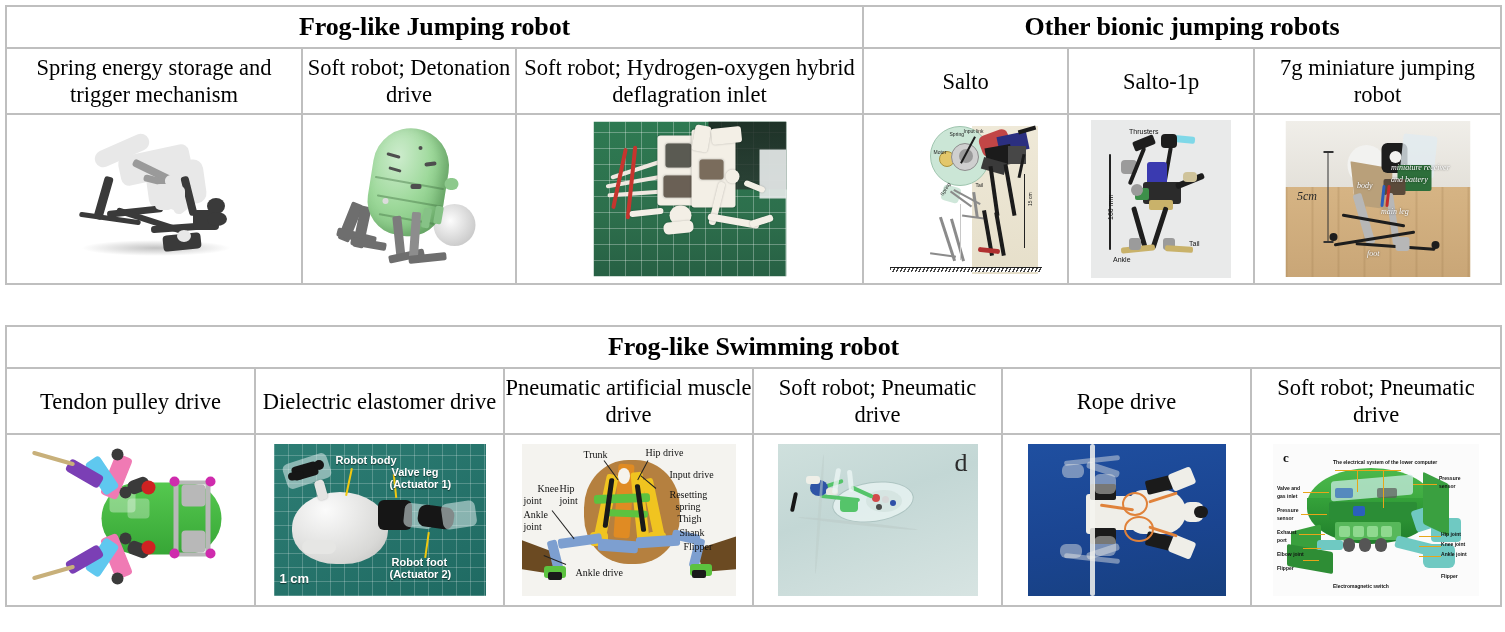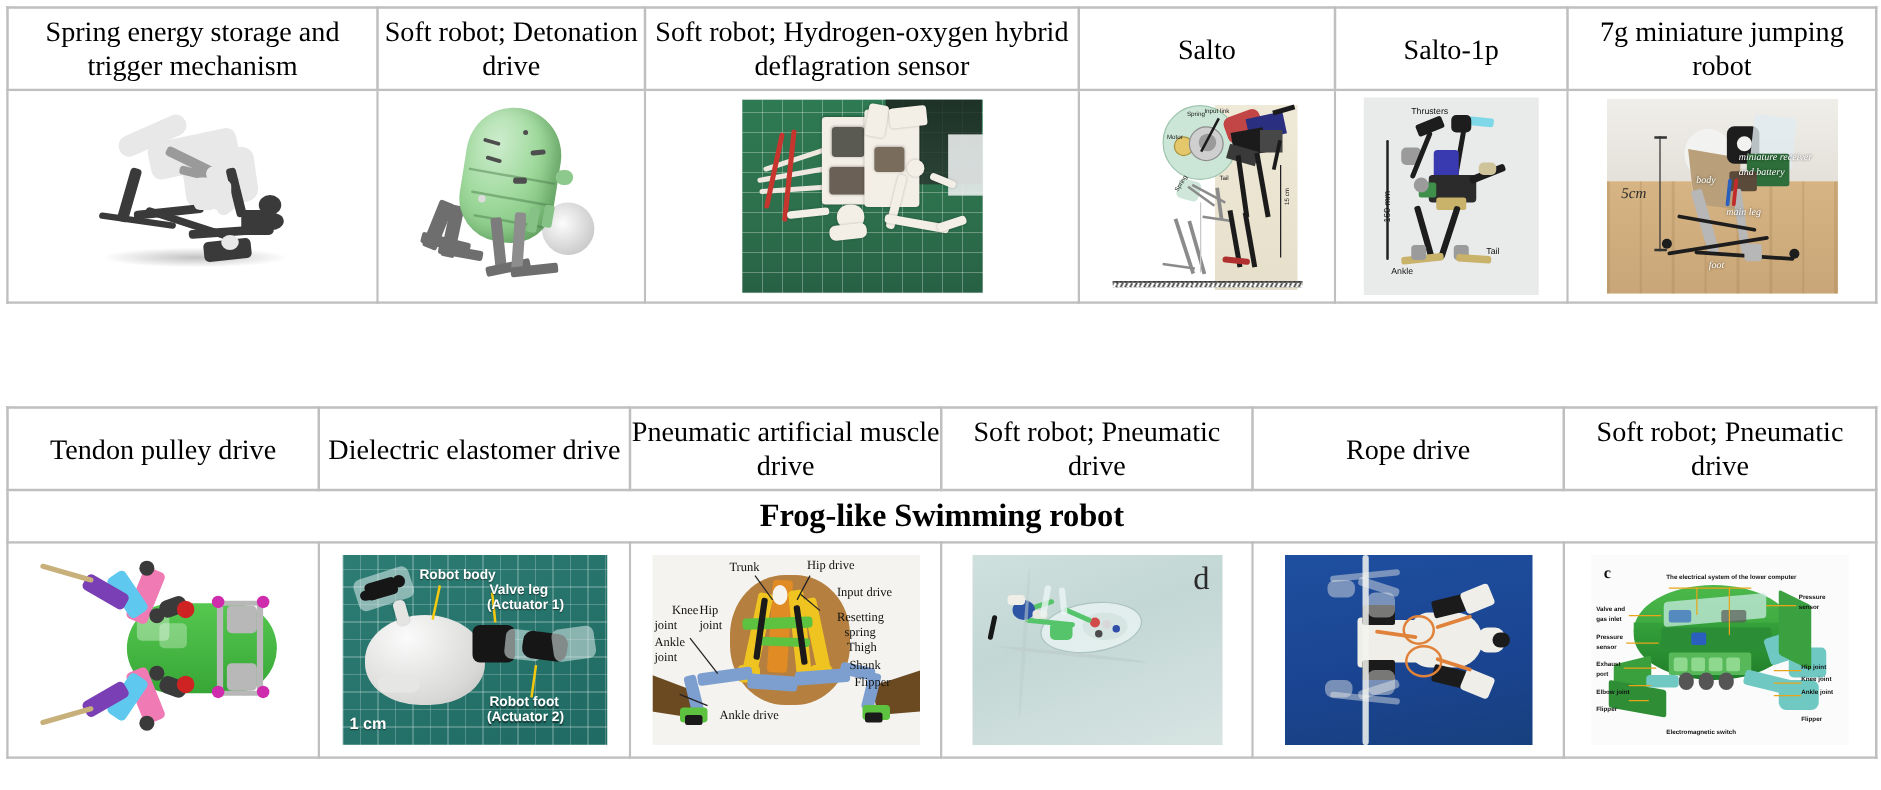--- a/index.html
+++ b/index.html
@@ -225,24 +225,28 @@
   <table class="grid tbl-top">
     <colgroup>
       <col style="width:296px">
         <col style="width:214px">
         <col style="width:347px">
       <col style="width:205px">
         <col style="width:186px">
         <col style="width:247px">
     </colgroup>
     <tbody>
+        <tr>
+      <td class="group-head" colspan="3">Frog-like Jumping robot</td>
+      <td class="group-head" colspan="3">Other bionic jumping robots</td>
+    </tr>
     <tr>
       <td class="col-head">Spring energy storage and trigger mechanism</td>
       <td class="col-head">Soft robot; Detonation drive</td>
-      <td class="col-head">Soft robot; Hydrogen-oxygen hybrid deflagration sensor</td>
+      <td class="col-head">Soft robot; Hydrogen-oxygen hybrid deflagration inlet</td>
       <td class="col-head">Salto</td>
       <td class="col-head">Salto-1p</td>
       <td class="col-head">7g miniature jumping robot</td>
     </tr>
     <tr>
 
       <td class="img-cell">
         <div class="fig">
           <div class="fig-inner f1">
             <div class="shadow1"></div>
@@ -447,29 +451,29 @@
     <colgroup>
       <col style="width:249px">
         <col style="width:249px">
         <col style="width:249px">
       <col style="width:249px">
         <col style="width:249px">
         <col style="width:250px">
     </colgroup>
     <tbody>
         <tr>
+      <td class="group-head" colspan="6">Frog-like Swimming robot</td>
+    </tr>
+    <tr>
       <td class="col-head">Tendon pulley drive</td>
       <td class="col-head">Dielectric elastomer drive</td>
       <td class="col-head">Pneumatic artificial muscle drive</td>
       <td class="col-head">Soft robot; Pneumatic drive</td>
       <td class="col-head">Rope drive</td>
       <td class="col-head">Soft robot; Pneumatic drive</td>
-    </tr>
-    <tr>
-      <td class="group-head" colspan="6">Frog-like Swimming robot</td>
     </tr>
     <tr>
 
       <td class="img-cell-b">
         <div class="fig">
           <div class="fig-inner f7">
             <div class="body7"></div>
             <div class="lnk" style="left:86px;top:48px;width:26px;height:22px;background:rgba(255,255,255,.35);"></div>
             <div class="lnk" style="left:104px;top:56px;width:22px;height:20px;background:rgba(255,255,255,.3);"></div>
             <div class="lnk gry" style="left:158px;top:42px;width:24px;height:22px;"></div>

